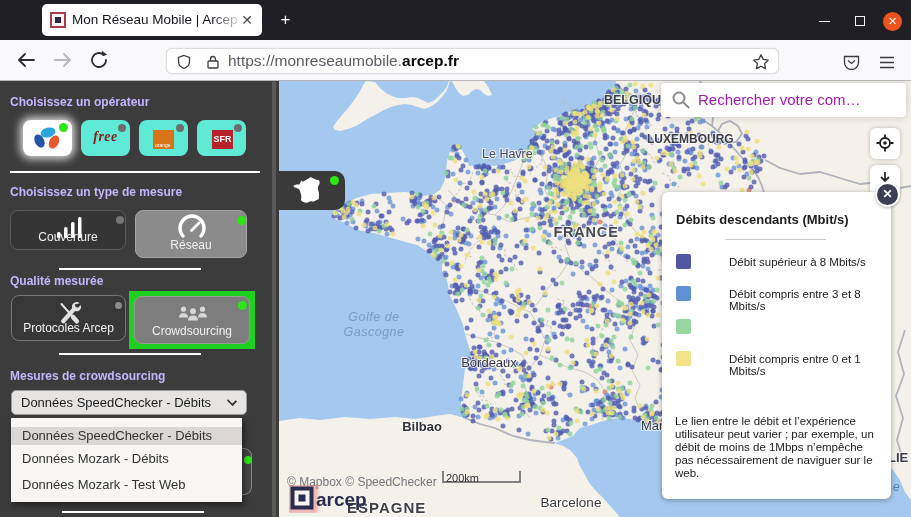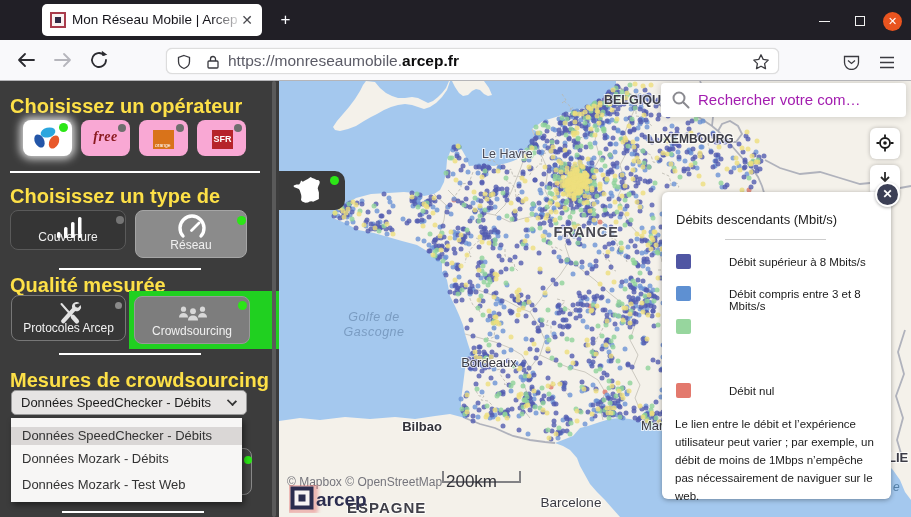--- a/index.html
+++ b/index.html
@@ -22,65 +22,65 @@
 
 #toolbar { position:absolute; left:0; top:40px; width:911px; height:41px; background:#f9f9fb; border-bottom:1px solid #b5b5b8; }
 #urlbar { position:absolute; left:166px; top:8px; width:613px; height:26px; background:#fff; border:1px solid #ddd; border-radius:6px; box-shadow:0 0 1px rgba(0,0,0,0.2); }
 #urltext { position:absolute; left:61px; top:0; height:24px; line-height:24px; font-size:15.5px; color:#5b5b66; }
 #urltext b { color:#0c0c0d; font-weight:600; }
 .tbico { position:absolute; top:0; }
 
 
 #page { position:absolute; left:0; top:81px; width:911px; height:436px; background:#3c3c3c; }
 #sidebar { position:absolute; left:0; top:0; width:279px; height:436px; background:#3c3c3c; overflow:hidden; }
-.sbtitle { position:absolute; left:10px; color:#fde047; font-weight:bold; font-size:20px; }
+.sbtitle { position:absolute; left:10px; color:#c4b5fd; font-weight:bold; font-size:12px; }
 #sb-scroll { position:absolute; left:272px; top:0px; width:4px; height:436px; background:#5a5a5a; border-radius:2px; }
 
 
-.opbtn { position:absolute; top:39px; width:49px; height:36px; border-radius:8px; background:#f9a8d4; }
+.opbtn { position:absolute; top:39px; width:49px; height:36px; border-radius:8px; background:#5eead4; }
 .dot { position:absolute; border-radius:50%; }
 .sep-full { position:absolute; left:10px; top:90px; width:250px; height:2px; background:#fff; }
 .sep-mid { position:absolute; left:59px; width:142px; height:2px; background:#fff; }
 
 
 .bigbtn { position:absolute; border-radius:8px; }
 .bigbtn .lbl { position:absolute; left:0; right:0; bottom:5px; text-align:center; font-size:12px; color:#f0f0f0; }
 #btn-couv { left:10px; top:129px; width:116px; height:40px; background:#353535; border:1px solid #5a5a5a; }
 #btn-qual { left:135px; top:129px; width:112px; height:48px; background:#8b8b8b; border:1px solid #a5a5a5; }
 #btn-proto { left:11px; top:214px; width:115px; height:46px; background:#373737; border:1px solid #777; }
-#crowd-wrap { position:absolute; left:129px; top:210px; width:150px; height:58px; background:#20d020; }
+#crowd-wrap { position:absolute; left:129px; top:210px; width:126px; height:58px; background:#20d020; }
 #btn-crowd { left:5px; top:5px; width:116px; height:48px; background:#7d7d7d; border:1px solid #999; }
 
 
 #select1 { position:absolute; left:11px; top:309px; width:236px; height:25px; background:#e6e4e3; border:1px solid #999; border-radius:5px; line-height:23px; font-size:13px; color:#1c1c1c; padding-left:9px; }
 #chev { position:absolute; right:10px; top:8px; width:8px; height:8px; border-right:2px solid #333; border-bottom:2px solid #333; transform:rotate(45deg) scale(1,0.8); margin-top:-2px; }
 #hidden-btn { position:absolute; left:150px; top:367px; width:102px; height:47px; background:#454545; border:1px solid #888; border-radius:8px; }
 #dropdown { position:absolute; left:11px; top:337px; width:231px; height:84px; background:#f7f6f5; box-shadow:2px 3px 6px rgba(0,0,0,0.45); }
 .opt { position:absolute; left:0; width:231px; height:26px; line-height:26px; padding-left:11px; font-size:13px; color:#333; }
 #opt1 { top:9px; height:18px; line-height:18px; background:#dad7d6; }
 
 
 #map { position:absolute; left:279px; top:0; width:632px; height:436px; overflow:hidden; }
 #searchbox { position:absolute; left:382px; top:2px; width:245px; height:34px; background:#fff; border-radius:4px; box-shadow:0 0 8px rgba(0,0,0,0.18); }
 #searchtext { position:absolute; left:37px; top:0; line-height:34px; font-size:15px; color:#a21caf; }
 .mapbtn { position:absolute; left:591px; width:30px; height:31px; background:#fff; border-radius:6px; box-shadow:0 0 4px rgba(0,0,0,0.25); }
 #geoloc { top:47px; }
 #btn2 { top:84px; }
 #legend { position:absolute; left:383px; top:111px; width:229px; height:307px; background:#fff; border-radius:6px; box-shadow:0 1px 5px rgba(0,0,0,0.35); }
-#legend h3 { position:absolute; left:14px; top:20px; font-size:13px; color:#1d1d1d; font-weight:normal; }
+#legend h3 { position:absolute; left:14px; top:20px; font-size:13px; color:#1d1d1d; font-weight:bold; }
 #legdiv { position:absolute; left:63px; top:47px; width:101px; height:1px; background:#ccc; }
 .litem { position:absolute; left:14px; width:210px; height:16px; }
 .lsq { position:absolute; left:0; top:0; width:15px; height:15px; border-radius:2px; }
 .ltxt { position:absolute; left:21px; top:2px; font-size:11.5px; color:#1a1a1a;padding-left:32px; }
-#legpara { position:absolute; left:13px; top:223px; width:210px; font-size:11.5px; line-height:18px; color:#1a1a1a; white-space:nowrap; }
+#legpara { position:absolute; left:13px; top:223px; width:210px; font-size:11.5px; line-height:13px; color:#1a1a1a; white-space:nowrap; }
 #legclose { position:absolute; left:596px; top:101px; width:25px; height:25px; background:#3b3f55; border:2px solid #fff; border-radius:50%; color:#fff; text-align:center; line-height:21px; font-size:12px; font-weight:bold; box-shadow:0 1px 3px rgba(0,0,0,0.3); }
 #francebtn { position:absolute; left:0; top:90px; width:66px; height:39px; background:#3a3a3a; border-radius:0 10px 10px 0; }
 #attrib { position:absolute; left:8px; top:394px; font-size:12px; color:#75757c; }
 #scalebar { position:absolute; left:163px; top:390px; width:79px; height:12px; border:2px solid #5d5d64; border-top:none; opacity:0.75;}
-#scaletext { position:absolute; left:167px; top:391px; font-size:17px; color:#33333a; }
+#scaletext { position:absolute; left:167px; top:391px; font-size:11px; color:#33333a; }
 #arcep { position:absolute; left:10px; top:404px; }
 #mapboxlogo { position:absolute; left:98px; top:405px; }
 </style>
 </head>
 <body>
 
 <div id="titlebar">
   <div id="tab">
     <div id="favicon"></div>
     <div id="tabtitle">Mon Réseau Mobile | Arcep — Mozilla Firefox</div>
@@ -3187,28 +3187,28 @@
           <div class="lsq" style="background:#5056a3"></div>
           <div class="ltxt">Débit supérieur à 8 Mbits/s</div>
         </div>
       <div class="litem" style="top:94px">
           <div class="lsq" style="background:#5e90d2"></div>
           <div class="ltxt">Débit compris entre 3 et 8 Mbits/s</div>
         </div>
       <div class="litem" style="top:127px">
           <div class="lsq" style="background:#97d69e"></div>
         </div>
-      <div class="litem" style="top:191px">
-          <div class="lsq" style="background:#e3796d"></div>
-          <div class="ltxt">Débit nul</div>
+      <div class="litem" style="top:159px">
+          <div class="lsq" style="background:#f2e388"></div>
+          <div class="ltxt">Débit compris entre 0 et 1 Mbits/s</div>
         </div>
       <div id="legpara">Le lien entre le débit et l’expérience<br>utilisateur peut varier&nbsp;; par exemple, un<br>débit de moins de 1Mbps n’empêche<br>pas nécessairement de naviguer sur le<br>web.</div>
     </div>
     <div id="legclose">✕</div>
-    <div id="attrib">© Mapbox © OpenStreetMap</div>
+    <div id="attrib">© Mapbox © SpeedChecker</div>
     <div id="scalebar"></div>
     <div id="scaletext">200km</div>
     <div id="arcep">
       <svg width="80" height="28" viewBox="0 0 80 28">
         <rect x="0" y="0" width="26" height="26" fill="none" stroke="#e36868" stroke-width="5" opacity="0.55" filter="url(#blr)"></rect>
         <defs>
             <filter id="blr" x="-50%" y="-50%" width="200%" height="200%">
               <feGaussianBlur stdDeviation="2.2"></feGaussianBlur>
             </filter>
           </defs>

